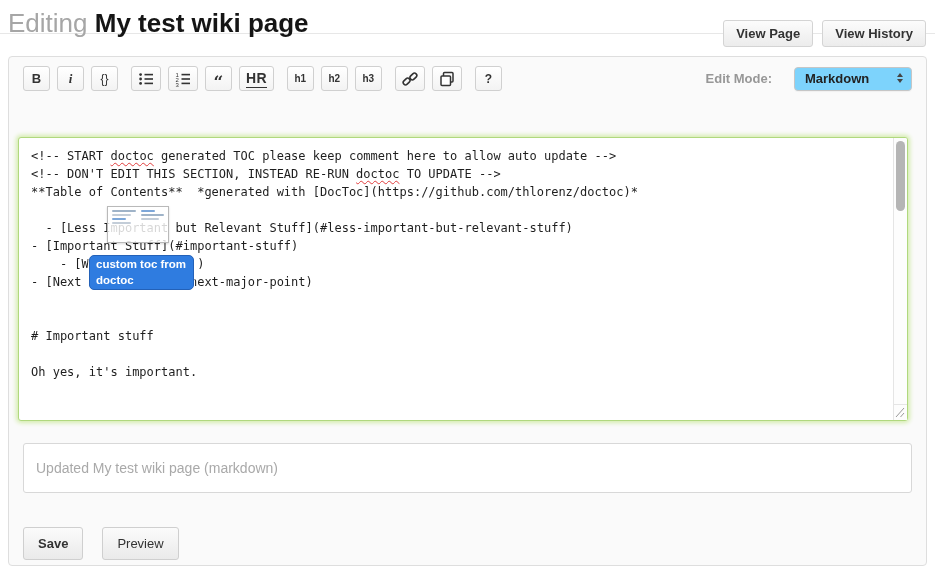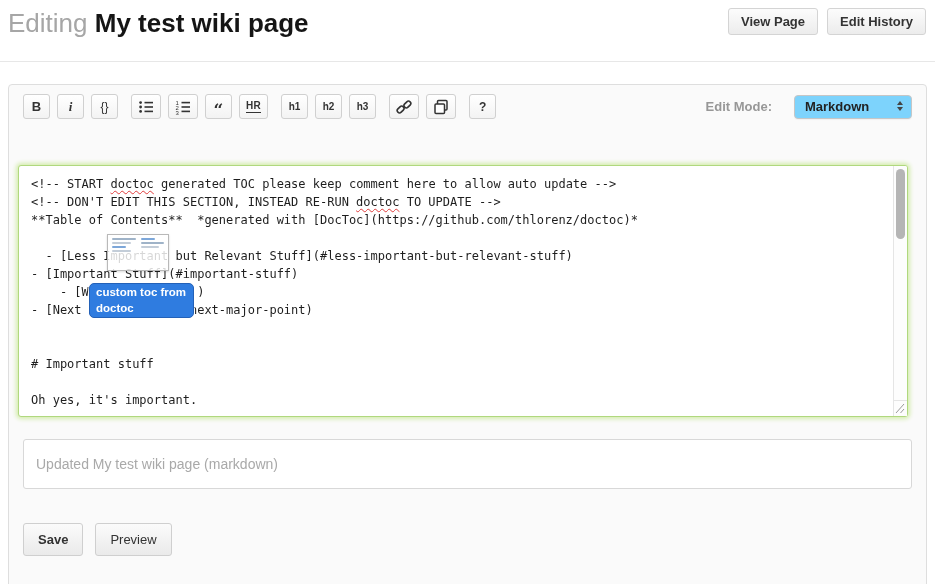--- a/index.html
+++ b/index.html
@@ -1,58 +1,58 @@
 <!DOCTYPE html>
 <html><head>
 <meta charset="utf-8">
 <style>
   * { margin:0; padding:0; box-sizing:border-box; }
   html,body { width:935px; height:584px; background:#fff; overflow:hidden;
               font-family:"Liberation Sans", sans-serif; }
 
   
-  .header { position:relative; height:62px; padding:8px 8px 0 8px;
+  .header { position:relative; height:34px; padding:8px 8px 0 8px;
             border-bottom:1px solid #e7e7e7; }
   .header h1 { font-size:26px; font-weight:700; color:#151515; letter-spacing:0; }
   .header h1 .prefix { color:#a6a6a6; font-weight:400; }
-  .header-buttons { position:absolute; right:9px; top:8px; display:flex; gap:9px; }
+  .header-buttons { position:absolute; right:9px; top:20px; display:flex; gap:9px; }
   .btn { display:inline-block; font-size:13px; font-weight:700; color:#333;
          background:linear-gradient(#fcfcfc,#ececec); border:1px solid #d4d4d4;
          border-radius:3px; padding:5px 12px; cursor:pointer; white-space:nowrap; }
 
   
   .panel { position:relative; margin:22px 8px 0 8px; height:510px;
            background:#fafafa; border:1px solid #dedede; border-radius:4px; }
 
   
   .toolbar { display:flex; align-items:center; padding:9px 14px 0 14px; height:34px; }
   .tbtn { height:25px; min-width:27px; padding:0 6px; margin-right:7px;
           background:linear-gradient(#ffffff,#f3f3f3); border:1px solid #d0d0d0;
           border-radius:3px; color:#333; font-size:12px; display:inline-flex;
           align-items:center; justify-content:center; cursor:pointer; }
   .grp { margin-left:6px; }
   .tbtn b { font-size:13px; }
   .tbtn .it { font-style:italic; font-family:"Liberation Serif", serif; font-size:13px; font-weight:700; }
   .tbtn .quote { font-family:"DejaVu Serif", serif; font-weight:700; font-size:17px; line-height:8px; margin-top:6px; }
-  .tbtn .hr { font-size:10px; font-weight:700; border-bottom:1.5px solid #333; letter-spacing:.3px; padding-bottom:1px; }
+  .tbtn .hr { font-size:14px; font-weight:700; border-bottom:1.5px solid #333; letter-spacing:.3px; padding-bottom:1px; }
   .tbtn .hx { font-size:10px; font-weight:700; }
   .tbtn .qm { font-size:12px; font-weight:700; }
   .edit-mode { margin-left:auto; display:flex; align-items:center; gap:22px; }
   .edit-mode-label { color:#979797; font-weight:700; font-size:13px; }
   .select { display:flex; align-items:center; background:#7dd3fc; border:1px solid #c6c6c6;
             border-radius:4px; padding:3px 8px 4px 10px; min-width:118px; cursor:pointer;
             box-shadow:0 1px 1px rgba(0,0,0,.04); }
   .select .val { font-size:13px; font-weight:700; color:#222; flex:1; }
   .updown { display:flex; flex-direction:column; align-items:center; gap:2px; margin-left:8px; }
   .updown i { display:block; width:0; height:0; border-left:3.5px solid transparent; border-right:3.5px solid transparent; }
   .updown .u { border-bottom:4.5px solid #444; }
   .updown .d { border-top:4.5px solid #444; }
 
   
-  .editor { position:relative; margin:46px 18px 0 9px; height:252px; background:#fff;
+  .editor { position:relative; margin:46px 18px 0 9px; height:284px; background:#fff;
             border:1px solid #b0d87e; border-radius:3px;
             box-shadow:0 0 4px 2px #d4ecae; }
   .code { position:absolute; inset:0; padding:9px 20px 9px 12px; overflow:hidden;
           font-family:"DejaVu Sans Mono", monospace; font-size:12px; line-height:18px;
           color:#1e1e1e; }
   .cl { white-space:pre; height:18px; }
   .squiggle { text-decoration-line:underline; text-decoration-style:wavy;
               text-decoration-color:#e03c3c; text-decoration-thickness:1px;
               text-underline-offset:2px; }
   .vscroll { position:absolute; top:0; bottom:16px; right:0; width:14px;
@@ -79,34 +79,34 @@
                background:#2f7ce0; border:1px solid #2361b8; border-radius:5px;
                color:#fff; font-size:11.5px; font-weight:700; line-height:15.5px;
                padding:1px 6px; box-shadow:0 0 0 1px rgba(255,255,255,.45); }
 
   
   .commit { display:block; margin:22px 14px 0 14px; width:calc(100% - 28px);
             height:50px; padding:0 12px; font-size:14px; color:#333;
             font-family:"Liberation Sans", sans-serif;
             border:1px solid #d8d8d8; border-radius:3px; background:#fff; outline:none; }
   .commit::placeholder { color:#a9a9a9; opacity:1; }
-  .actions { margin:34px 14px 0 14px; display:flex; gap:12px; }
+  .actions { margin:34px 14px 0 14px; display:flex; gap:19px; }
   .abtn { font-size:13px; color:#333; background:linear-gradient(#fbfbfb,#eaeaea);
           border:1px solid #cfcfcf; border-radius:3px; padding:8px 14px; cursor:pointer; }
   .abtn.primary { font-weight:700; }
   svg text { font-family:"Liberation Sans", sans-serif; }
 </style>
 </head>
 <body>
 
 <div class="header">
   <h1><span class="prefix">Editing</span> <span>My test wiki page</span></h1>
   <div class="header-buttons">
     <span class="btn">View Page</span>
-    <span class="btn">Edit History</span>
+    <span class="btn">View History</span>
   </div>
 </div>
 
 <div class="panel">
 
   <div class="toolbar">
     <span class="tbtn">
         <b>B</b>
       </span>
     <span class="tbtn">

